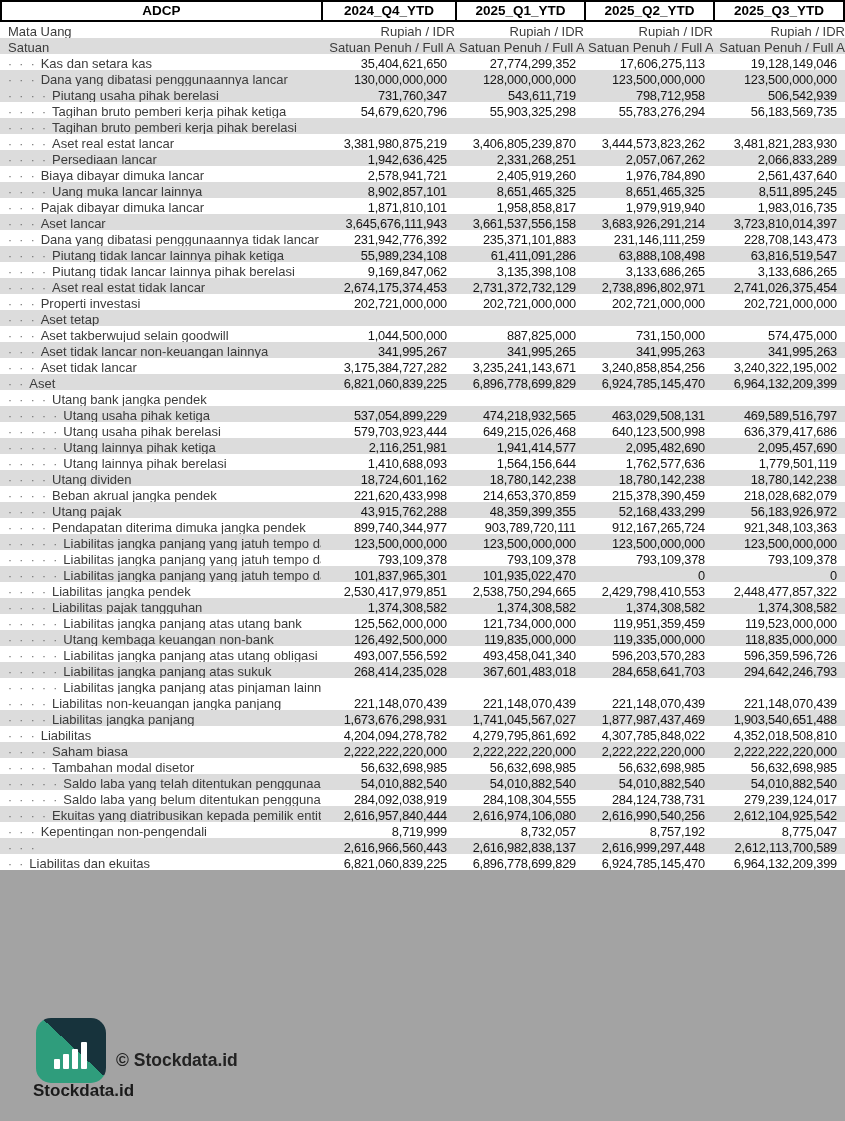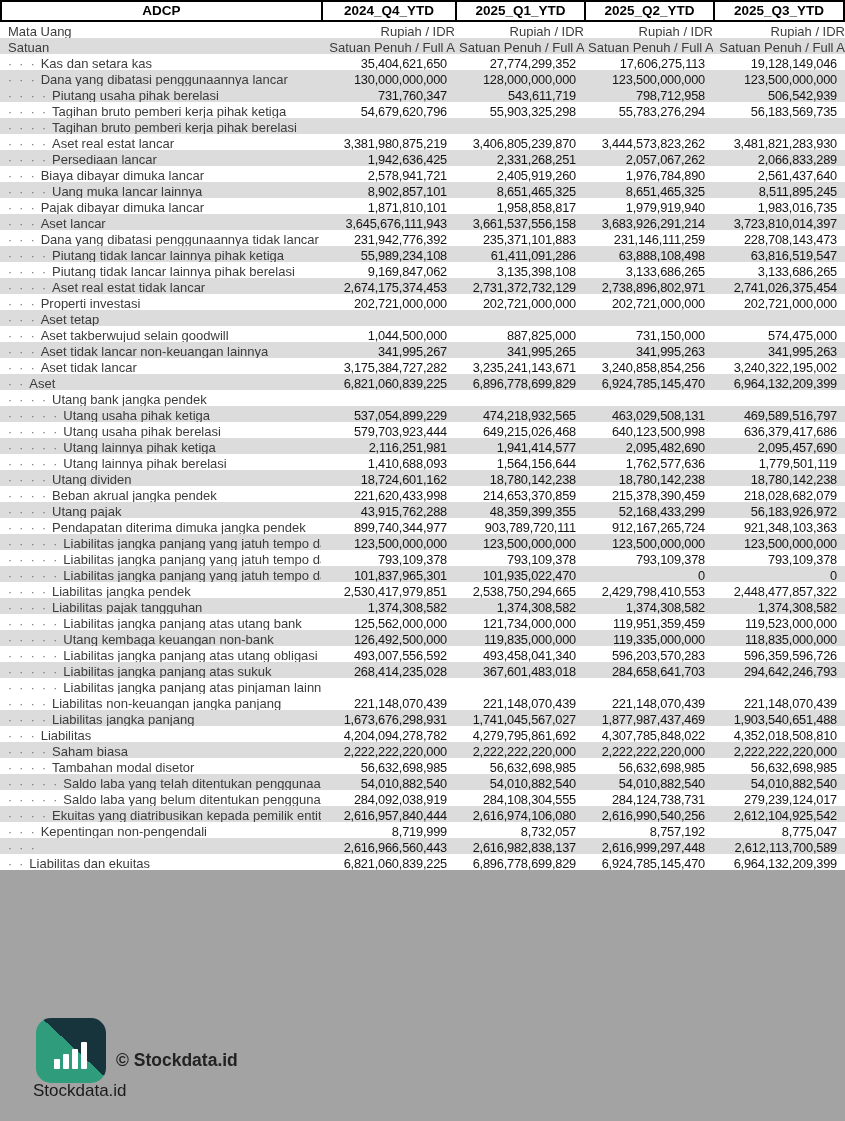--- a/index.html
+++ b/index.html
@@ -26,21 +26,21 @@
 
   
   .logo { position:absolute; left:36px; top:1018px; width:70px; height:65px; border-radius:15px;
     background:linear-gradient(to bottom left, #17333c 46%, #2f9d7c 46%); overflow:hidden; z-index:5; }
   .logo .bars { position:absolute; left:18px; bottom:14px; display:flex; align-items:flex-end; gap:3px; }
   .logo .bar { width:6px; background:#fff; border-radius:1px; }
   .b1{height:10px;} .b2{height:15px;} .b3{height:20px;} .b4{height:27px;}
 
   .wm-copy { position:absolute; left:116px; top:1050px; font-size:17.5px; font-weight:800;
     color:#222; z-index:6; white-space:nowrap; }
-  .wm-brand { position:absolute; left:33px; top:1081px; font-size:17px; font-weight:400;
+  .wm-brand { position:absolute; left:33px; top:1081px; font-size:17px; font-weight:700;
     color:#1a1a1a; z-index:6; white-space:nowrap; }
 </style>
 </head>
 <body>
 
 <div class="sheet">
 
   <div class="hdr-row">
     <div class="hdr-cell">ADCP</div>
     <div class="hdr-cell">2024_Q4_YTD</div>

